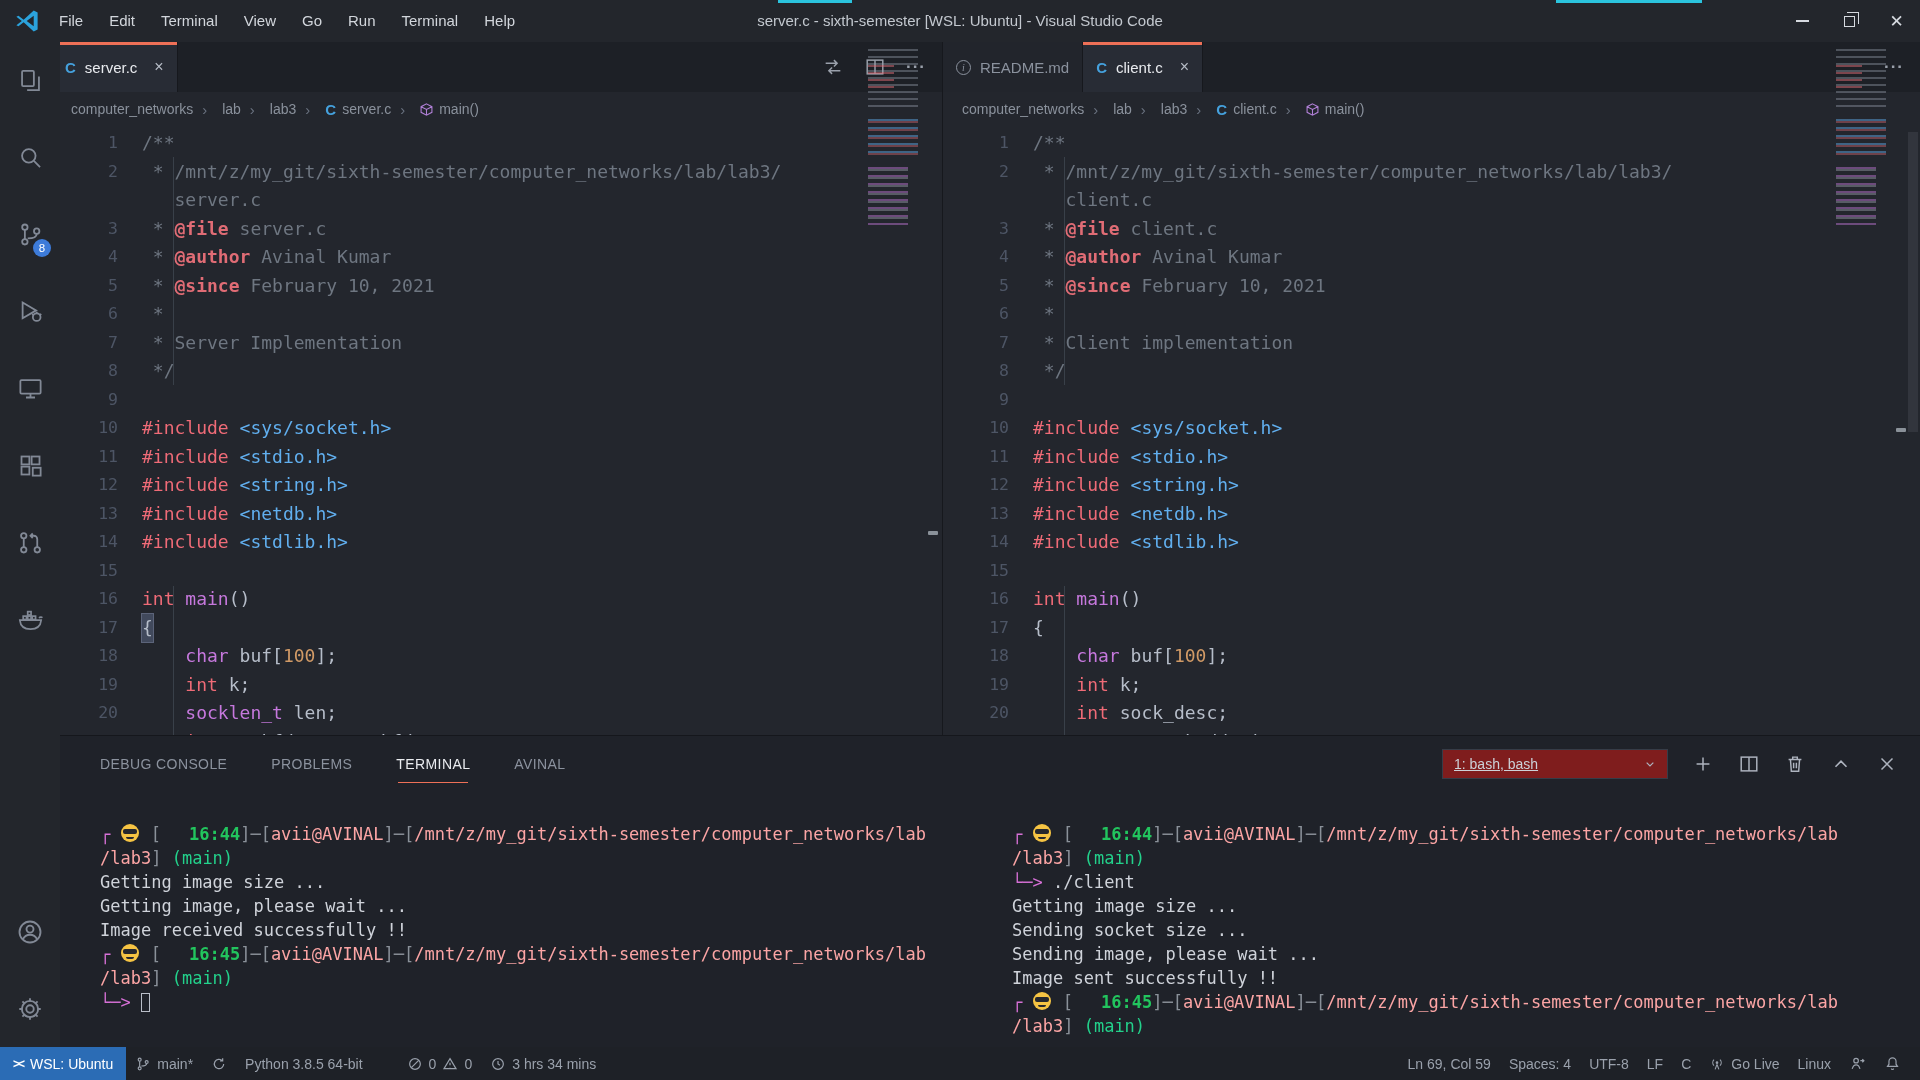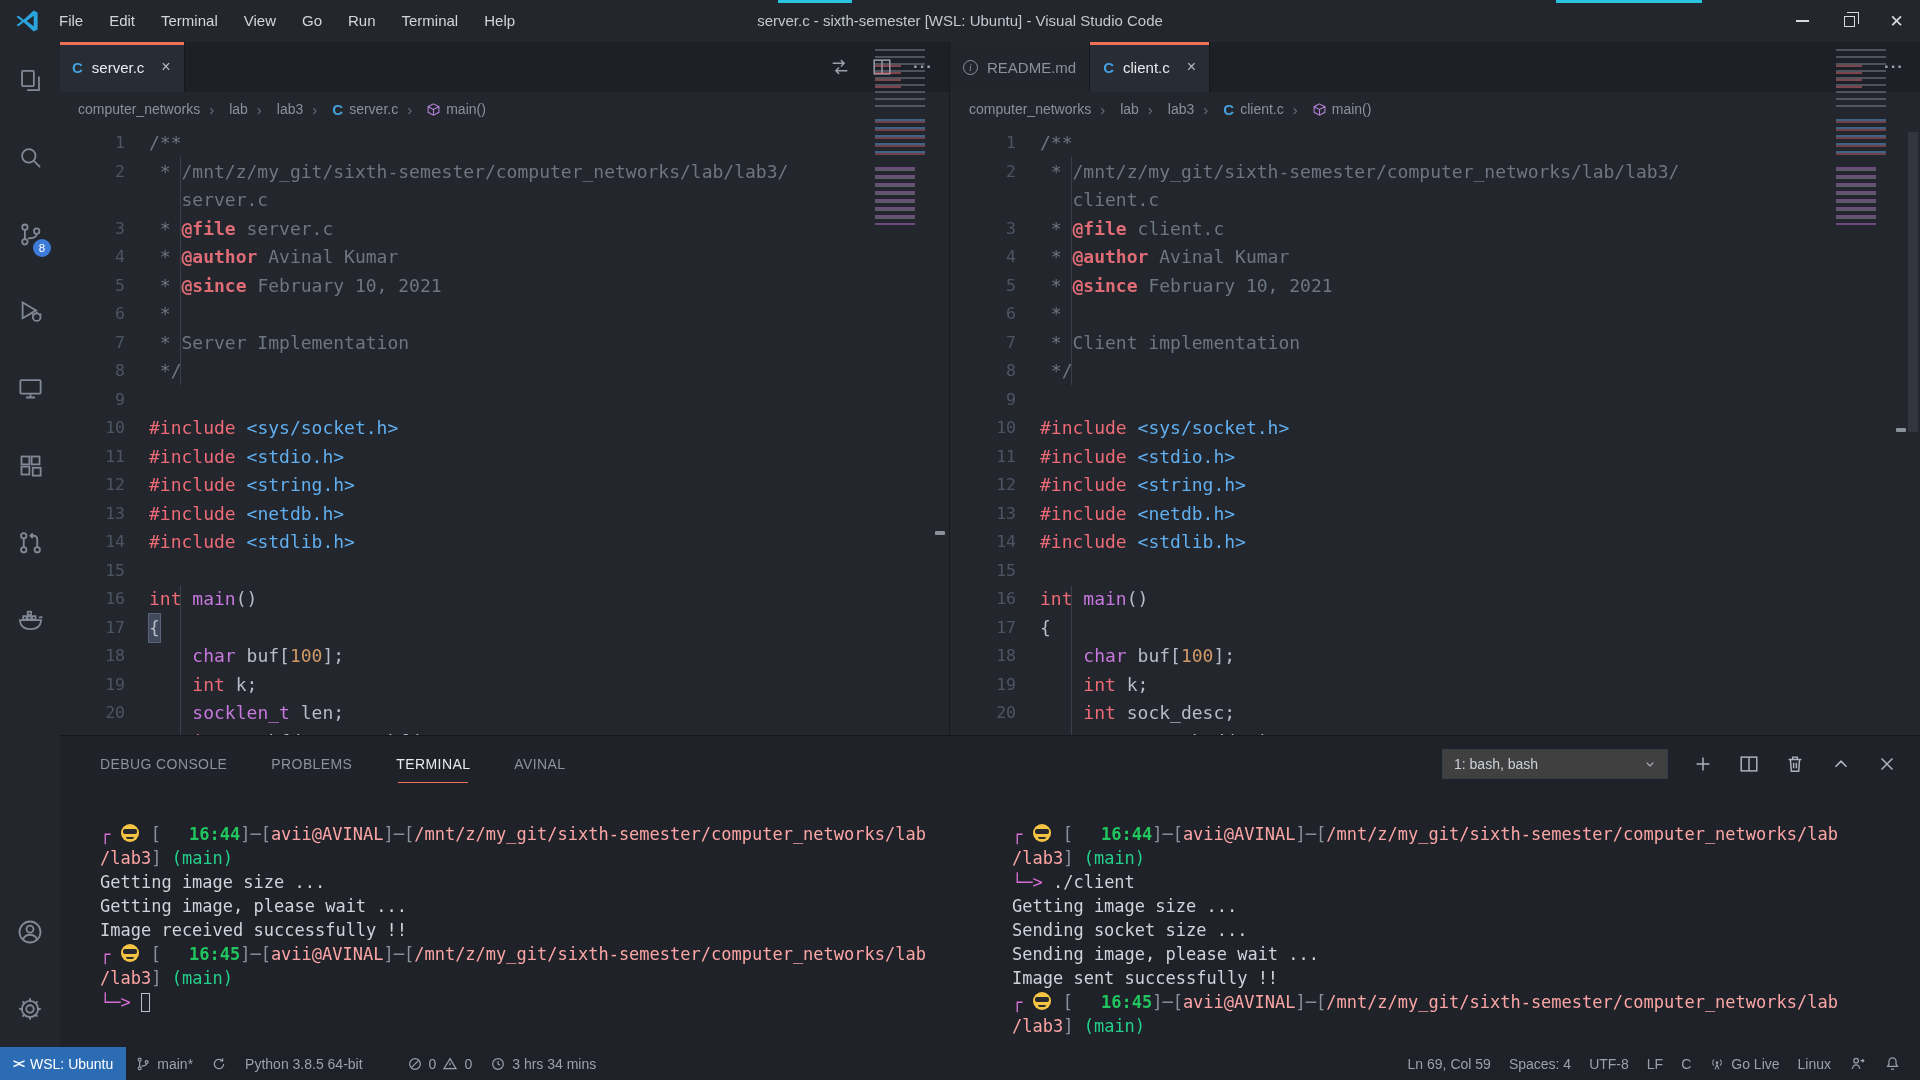--- a/index.html
+++ b/index.html
@@ -24,21 +24,21 @@
   .strip.s2 { left:1556px; width:146px; }
 
   
   .activitybar { position:absolute; top:42px; left:0; width:60px; bottom:33px; background:#23262c; display:flex; flex-direction:column; align-items:center; z-index:4; }
   .act-icon { width:60px; height:77px; display:flex; align-items:center; justify-content:center; position:relative; }
   .act-icon svg { stroke:#828996; }
   .act-spacer { flex:1; }
   .act-badge { position:absolute; right:9px; bottom:16px; min-width:18px; height:18px; border-radius:9px; background:#3d7bd9; color:#fff; font-size:11.5px; display:flex; align-items:center; justify-content:center; padding:0 4px; }
 
   
-  .editors { position:absolute; left:59px; top:42px; right:0; height:693px; }
+  .editors { position:absolute; left:52px; top:42px; right:0; height:693px; }
   .group { position:absolute; top:0; bottom:0; }
   .group.gleft { left:0; width:890px; }
   .group.gright { left:890px; right:0; border-left:1px solid #16181d; }
   .tabbar { height:50px; background:#1d2026; display:flex; align-items:stretch; }
   .tab { display:flex; align-items:center; padding:0 13px; gap:9px; font-size:15px; position:relative; background:#22252c; color:#8b929e; border-right:1px solid #16181d; cursor:pointer; }
   .tab.active { background:#282c35; color:#e9ebef; }
   .tab.active::before { content:""; position:absolute; top:0; left:0; right:0; height:2.5px; background:#ee7057; }
   .tab-close { margin-left:8px; font-size:16px; color:#b6bcc6; }
   .cicon { color:#45a1dd; font-weight:bold; font-size:15px; font-family:"Liberation Sans",sans-serif; }
   .cicon::before { content:"C"; }
@@ -89,21 +89,21 @@
   .group.gright .ruler-dash { right:14px; top:386px; }
 
   
   .panel { position:absolute; left:60px; right:0; top:735px; bottom:33px; background:#1f2229; border-top:1px solid #15171c; }
   .panel-header { height:56px; display:flex; align-items:center; padding-left:40px; }
   .ptab { margin-right:44px; font-size:14px; color:#8b929e; letter-spacing:.4px; height:100%; display:flex; align-items:center; position:relative; cursor:pointer; }
   .ptab.active { color:#e9ebef; }
   .ptab.active::after { content:""; position:absolute; bottom:9px; left:2px; right:2px; height:1.5px; background:#ee7057; }
   .panel-actions { margin-left:auto; display:flex; align-items:center; gap:24px; padding-right:22px; }
   .panel-actions svg { stroke:#aeb4bf; }
-  .term-select { width:226px; height:30px; background:#404040; border:1px solid #363c47; display:flex; align-items:center; justify-content:space-between; font-size:14px; color:#ccd1d8; padding:0 9px 0 11px; cursor:pointer; }
+  .term-select { width:226px; height:30px; background:#7f1d1d; border:1px solid #363c47; display:flex; align-items:center; justify-content:space-between; font-size:14px; color:#ccd1d8; padding:0 9px 0 11px; cursor:pointer;text-decoration:underline; }
 
   .terms { position:absolute; top:56px; bottom:0; left:0; right:0; font-family:"DejaVu Sans Mono",monospace; font-size:17px; }
   .term { position:absolute; top:0; bottom:0; padding-top:30px; overflow:hidden; }
   .term.tleft { left:40px; width:865px; }
   .term.tright { left:952px; right:8px; }
   .trow { height:24px; line-height:24px; white-space:pre; }
   .t-mg { color:#d670d6; } .t-gy { color:#8a9199; } .t-wb { color:#22c55e; font-weight:bold;margin-left:28px; }
   .t-cy { color:#fca5a5; } .t-bl { color:#fca5a5; } .t-gr { color:#23d18b; } .t-fg { color:#cfd3da; }
   .emoji { display:inline-block; width:18px; height:18px; background:#f6c443; border-radius:50%; position:relative; vertical-align:-2px; margin:0 1px; }
   .emoji::after { content:""; position:absolute; left:2px; right:2px; top:5px; height:4.5px; background:#26282d; border-radius:2px; }

